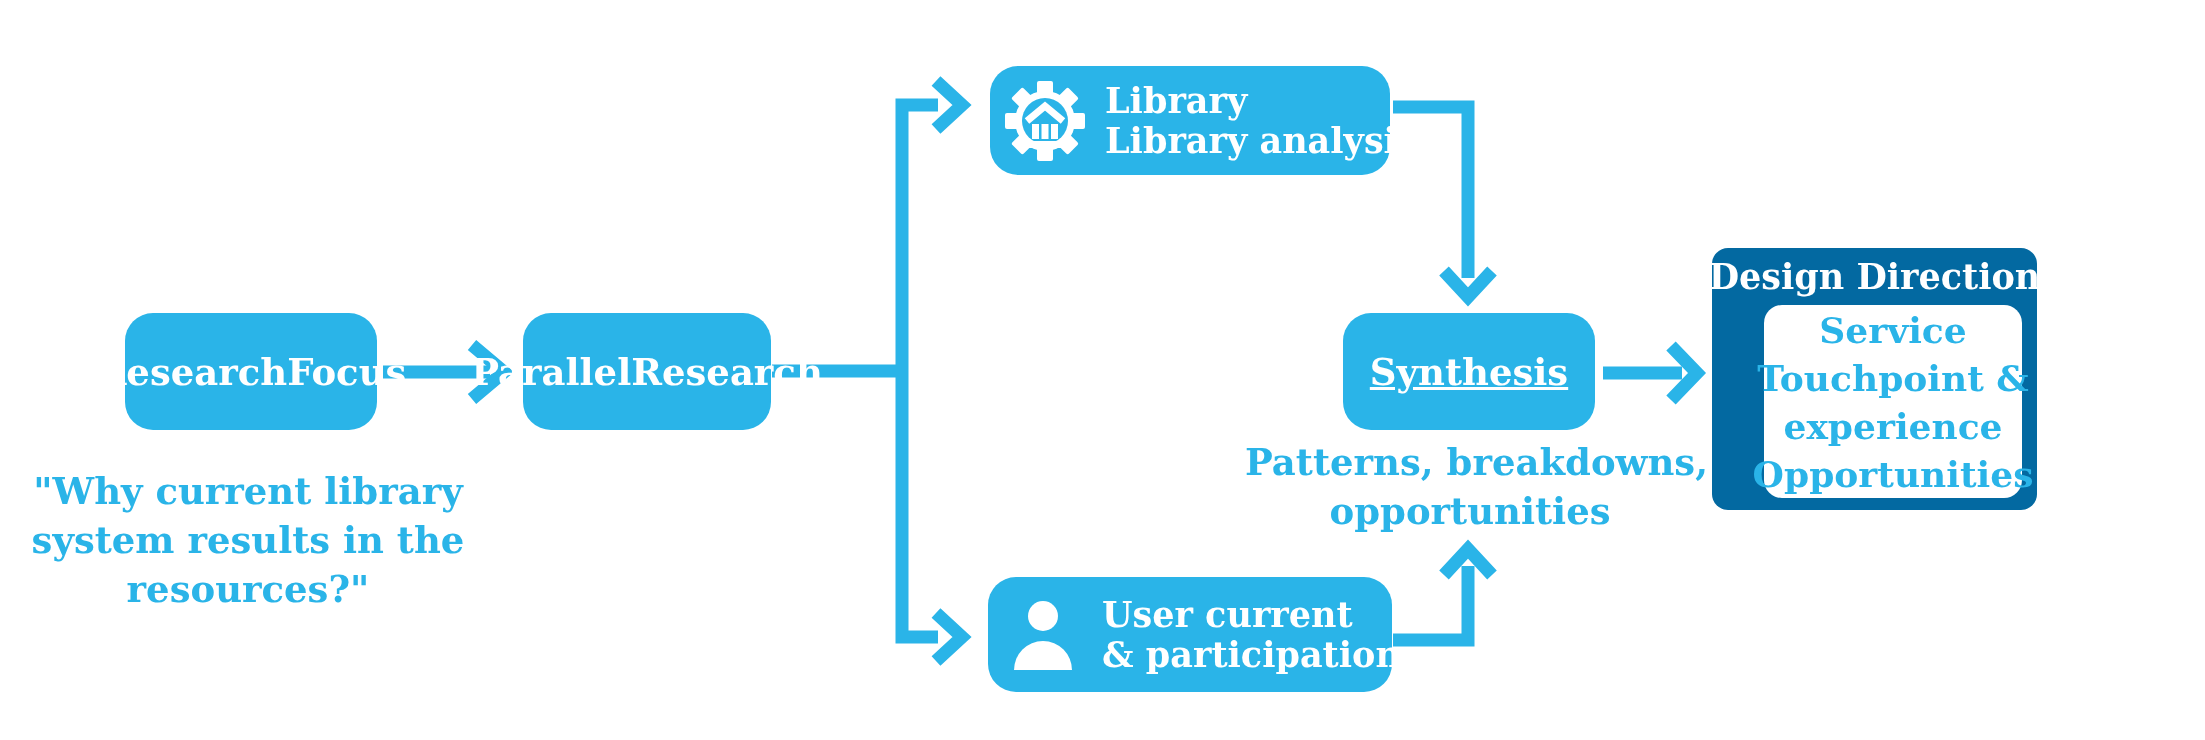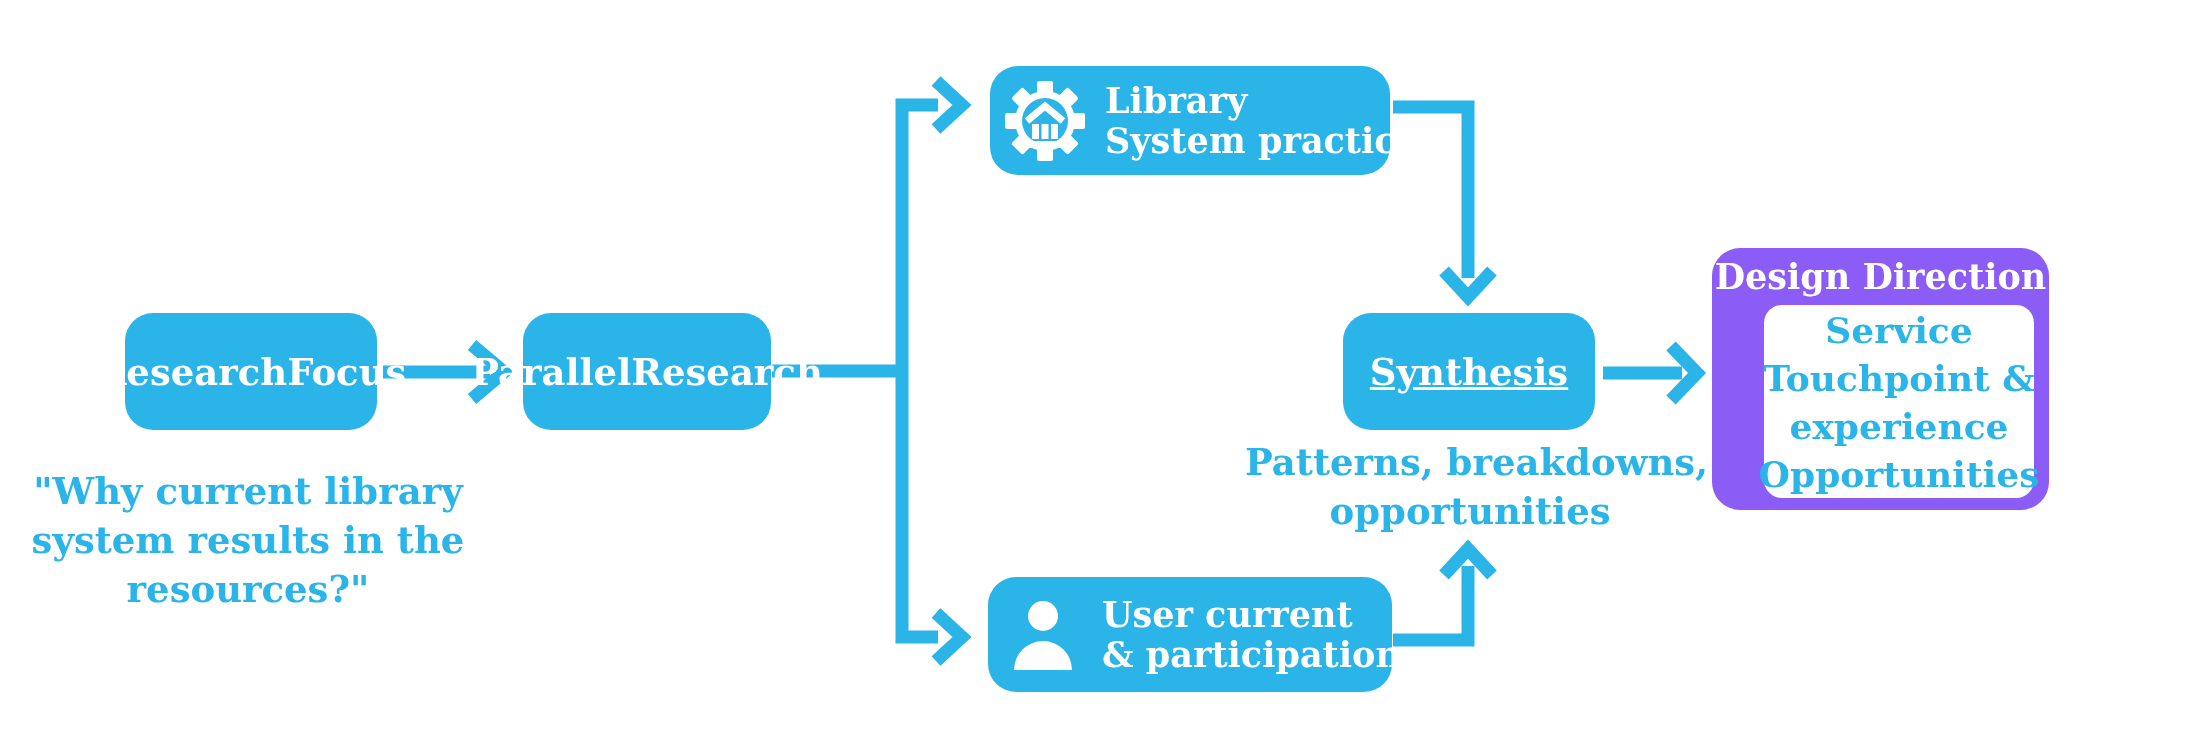--- a/index.html
+++ b/index.html
@@ -8,21 +8,21 @@
   .canvas{position:absolute;left:0;top:0;width:2205px;height:740px;}
   .connectors{position:absolute;left:0;top:0;}
   .box{position:absolute;background:#2AB4E8;border-radius:28px;color:#ffffff;
        display:flex;flex-direction:row;align-items:center;justify-content:center;
        text-align:center;font-size:37px;line-height:44px;white-space:nowrap;}
   .iconbox{flex-direction:row;justify-content:flex-start;text-align:left;}
   .iconbox .labels{display:flex;flex-direction:column;font-size:35px;line-height:40px;}
   .iconwrap{flex:0 0 auto;display:flex;align-items:center;justify-content:center;}
   .note{position:absolute;color:#2AB4E8;font-size:37px;line-height:49px;
         text-align:center;white-space:nowrap;}
-  .ddbox{position:absolute;background:#8b5cf6;border-radius:28px;padding-left:12px;}
+  .ddbox{position:absolute;background:#0369a1;border-radius:16px;}
   .ddheader{position:absolute;left:0;top:0;right:0;height:57px;color:#ffffff;
             font-size:35px;display:flex;align-items:center;justify-content:center;white-space:nowrap;}
   .ddinner{position:absolute;left:18px;top:57px;right:15px;bottom:12px;background:#ffffff;
            border-radius:18px;color:#2AB4E8;font-size:36px;line-height:48px;
            display:flex;flex-direction:column;align-items:center;justify-content:center;
            text-align:center;white-space:nowrap;margin-left:34px;}
   .line{display:block;}
 </style>
 </head>
 <body>
@@ -86,21 +86,21 @@
           <path d="M22 40 L40 25 L58 40" stroke="#ffffff" stroke-width="7" fill="none" stroke-linejoin="miter"></path>
           <rect x="27" y="43" width="7" height="15"></rect>
           <rect x="36.5" y="43" width="7" height="15"></rect>
           <rect x="46" y="43" width="7" height="15"></rect>
           <rect x="24" y="60" width="32" height="7"></rect>
         </g>
       </svg>
     </span>
     <span class="labels" style="margin-left:20px;">
       <span class="line">Library</span>
-      <span class="line">System practice</span>
+      <span class="line">Library analysis</span>
     </span>
   </div>
 
   <div class="box iconbox" style="left:988px;top:577px;width:404px;height:115px;">
     <span class="iconwrap" style="margin-left:22px;">
       <svg width="66" height="70" viewBox="0 0 66 70">
         <g fill="#ffffff">
           <circle cx="33" cy="16" r="15"></circle>
           <path d="M4 70 A29 29 0 0 1 62 70 Z"></path>
         </g>

